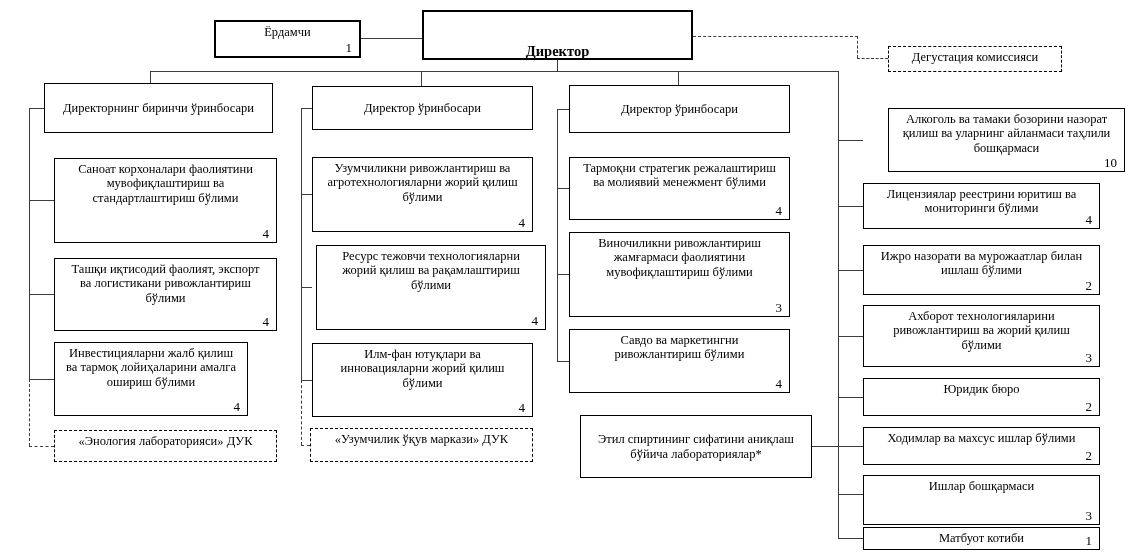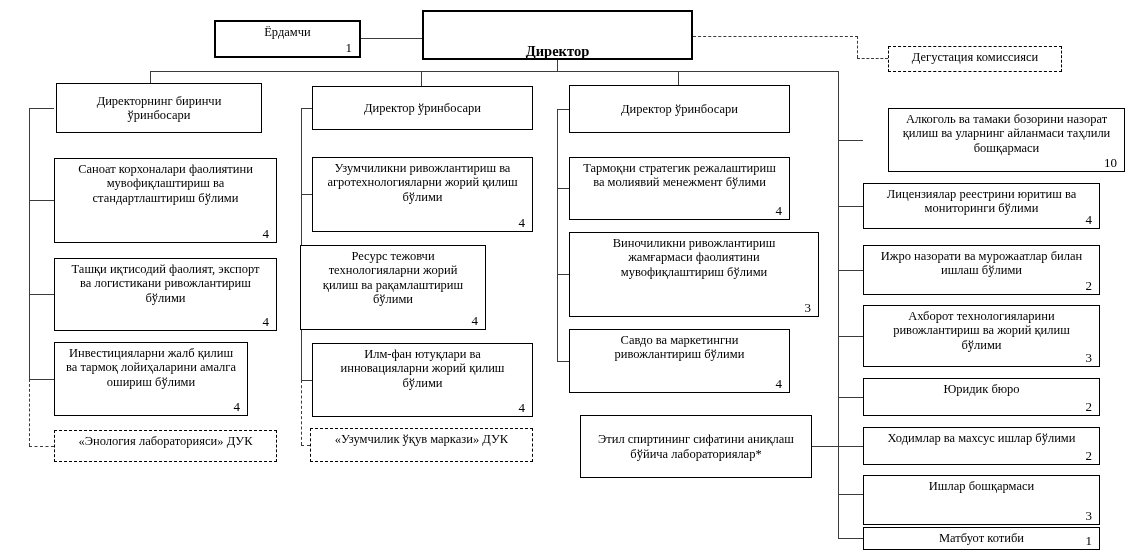--- a/index.html
+++ b/index.html
@@ -85,21 +85,21 @@
   </div>
 
   <div class="node thick center" style="left:422px;top:10px;width:271px;height:50px">
     <span class="director-text">Директор</span>
   </div>
 
   <div class="node dashed" style="left:888px;top:46px;width:174px;height:26px">
     <span>Дегустация комиссияси</span>
   </div>
 
-  <div class="node center" style="left:56px;top:83px;width:206px;height:50px">
+  <div class="node center" style="left:44px;top:83px;width:229px;height:50px">
     <span>Директорнинг биринчи ўринбосари</span>
   </div>
   <div class="node" style="left:54px;top:158px;width:223px;height:85px">
     <span>Саноат корхоналари фаолиятини мувофиқлаштириш ва стандартлаштириш бўлими</span>
     <span class="count">4</span>
   </div>
   <div class="node" style="left:54px;top:258px;width:223px;height:73px">
     <span>Ташқи иқтисодий фаолият, экспорт ва логистикани ривожлантириш бўлими</span>
     <span class="count">4</span>
   </div>
@@ -111,40 +111,40 @@
     <span>«Энология лабораторияси» ДУК</span>
   </div>
 
   <div class="node center" style="left:312px;top:86px;width:221px;height:44px">
     <span>Директор ўринбосари</span>
   </div>
   <div class="node" style="left:312px;top:157px;width:221px;height:75px">
     <span>Узумчиликни ривожлантириш ва агротехнологияларни жорий қилиш бўлими</span>
     <span class="count">4</span>
   </div>
-  <div class="node" style="left:300px;top:245px;width:186px;height:85px">
+  <div class="node" style="left:316px;top:245px;width:230px;height:85px">
     <span>Ресурс тежовчи технологияларни жорий қилиш ва рақамлаштириш бўлими</span>
     <span class="count">4</span>
   </div>
   <div class="node" style="left:312px;top:343px;width:221px;height:74px">
     <span>Илм-фан ютуқлари ва инновацияларни жорий қилиш бўлими</span>
     <span class="count">4</span>
   </div>
   <div class="node dashed" style="left:310px;top:428px;width:223px;height:34px">
     <span>«Узумчилик ўқув маркази» ДУК</span>
   </div>
 
   <div class="node center" style="left:569px;top:85px;width:221px;height:48px">
     <span>Директор ўринбосари</span>
   </div>
   <div class="node" style="left:569px;top:157px;width:221px;height:63px">
     <span>Тармоқни стратегик режалаштириш ва молиявий менежмент бўлими</span>
     <span class="count">4</span>
   </div>
-  <div class="node" style="left:569px;top:232px;width:250px;height:85px">
+  <div class="node" style="left:569px;top:232px;width:221px;height:85px">
     <span>Виночиликни ривожлантириш жамғармаси фаолиятини мувофиқлаштириш бўлими</span>
     <span class="count">3</span>
   </div>
   <div class="node" style="left:569px;top:329px;width:221px;height:64px">
     <span>Савдо ва маркетингни ривожлантириш бўлими</span>
     <span class="count">4</span>
   </div>
 
   <div class="node center" style="left:580px;top:415px;width:232px;height:63px">
     <span>Этил спиртининг сифатини аниқлаш бўйича лабораториялар*</span>

